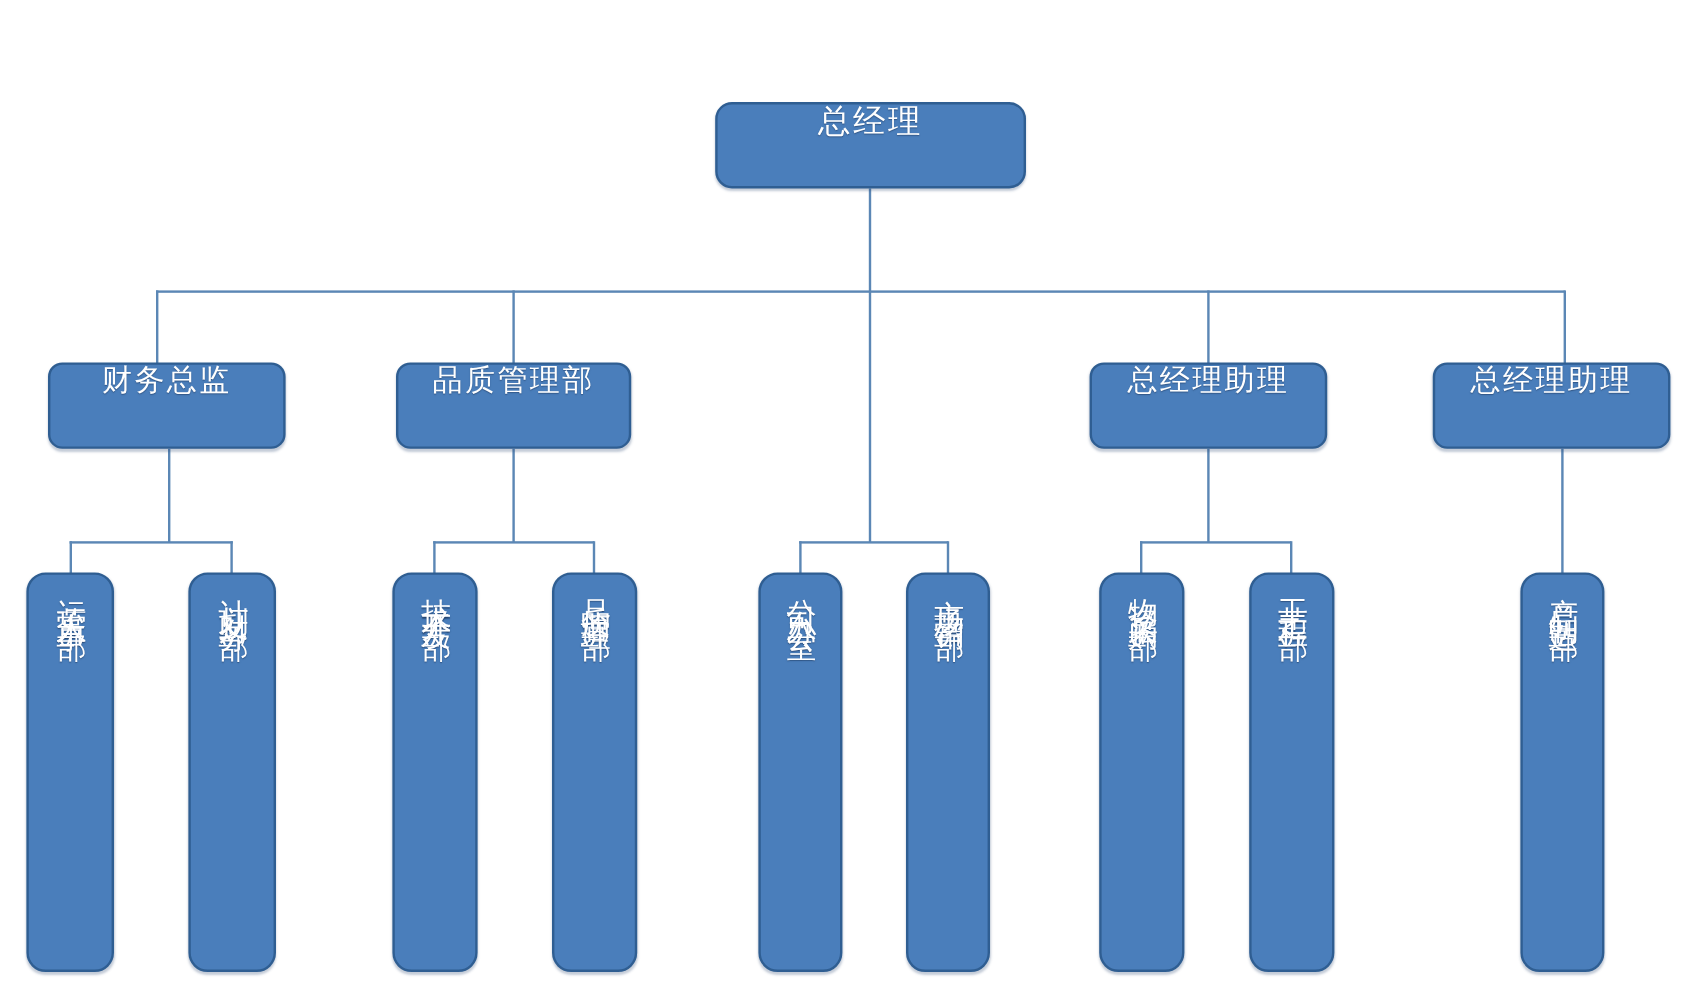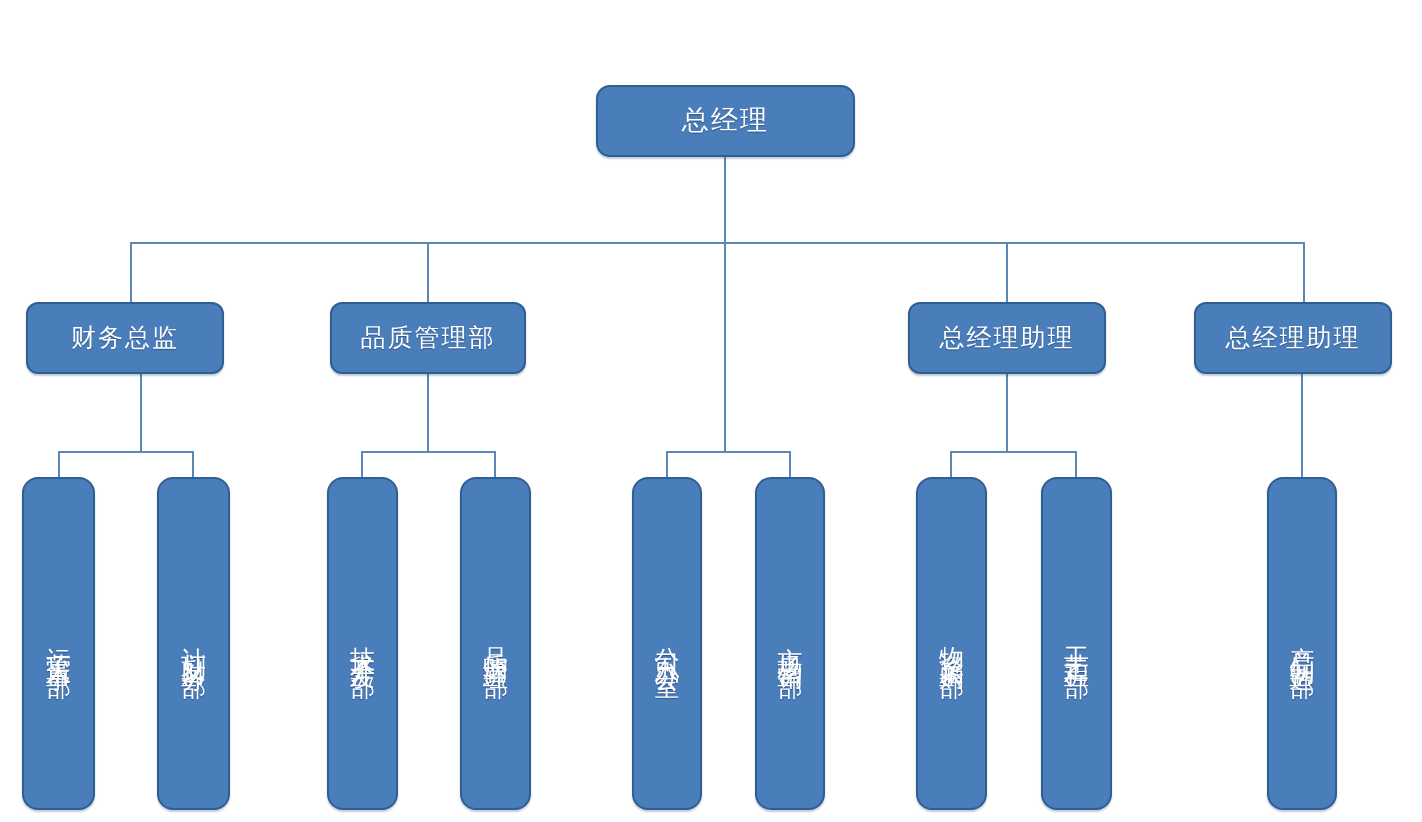--- a/index.html
+++ b/index.html
@@ -29,21 +29,21 @@
   
   .node {
     position: absolute;
     box-sizing: border-box;
     background: linear-gradient(180deg, #5ا88bd 0%, #4a7ebb 45%, #4479b4 100%);
     background: #4a7ebb;
     border: 2px solid #2f5e92;
     border-radius: 12px;
     color: #ffffff;
     display: flex;
-    align-items: center;
+    align-items: flex-start;
     justify-content: center;
     box-shadow: 0 2px 2px rgba(40,70,110,0.28);
     text-shadow: 0 1px 1px rgba(25,50,85,0.55);
     letter-spacing: 0.08em;
   }
   .node.manager {
     font-size: 25px;
     line-height: 1.1;
     white-space: nowrap;
   }
@@ -96,21 +96,21 @@
   <div class="line h" style="left:950px; top:451px; width:126px;"></div>
   <div class="line v" style="left:950px; top:451px; height:27px;"></div>
   <div class="line v" style="left:1075px; top:451px; height:27px;"></div>
 
   <div class="line v" style="left:1301px; top:374px; height:104px;"></div>
 
   <div class="node root manager" style="left:596px; top:85px; width:259px; height:72px;">
     <span>总经理</span>
   </div>
 
-  <div class="node manager" style="left:26px; top:302px; width:198px; height:72px;">
+  <div class="node manager" style="left:40px; top:302px; width:198px; height:72px;">
     <span>财务总监</span>
   </div>
 
   <div class="node manager" style="left:330px; top:302px; width:196px; height:72px;">
     <span>品质管理部</span>
   </div>
 
   <div class="node manager" style="left:908px; top:302px; width:198px; height:72px;">
     <span>总经理助理</span>
   </div>

